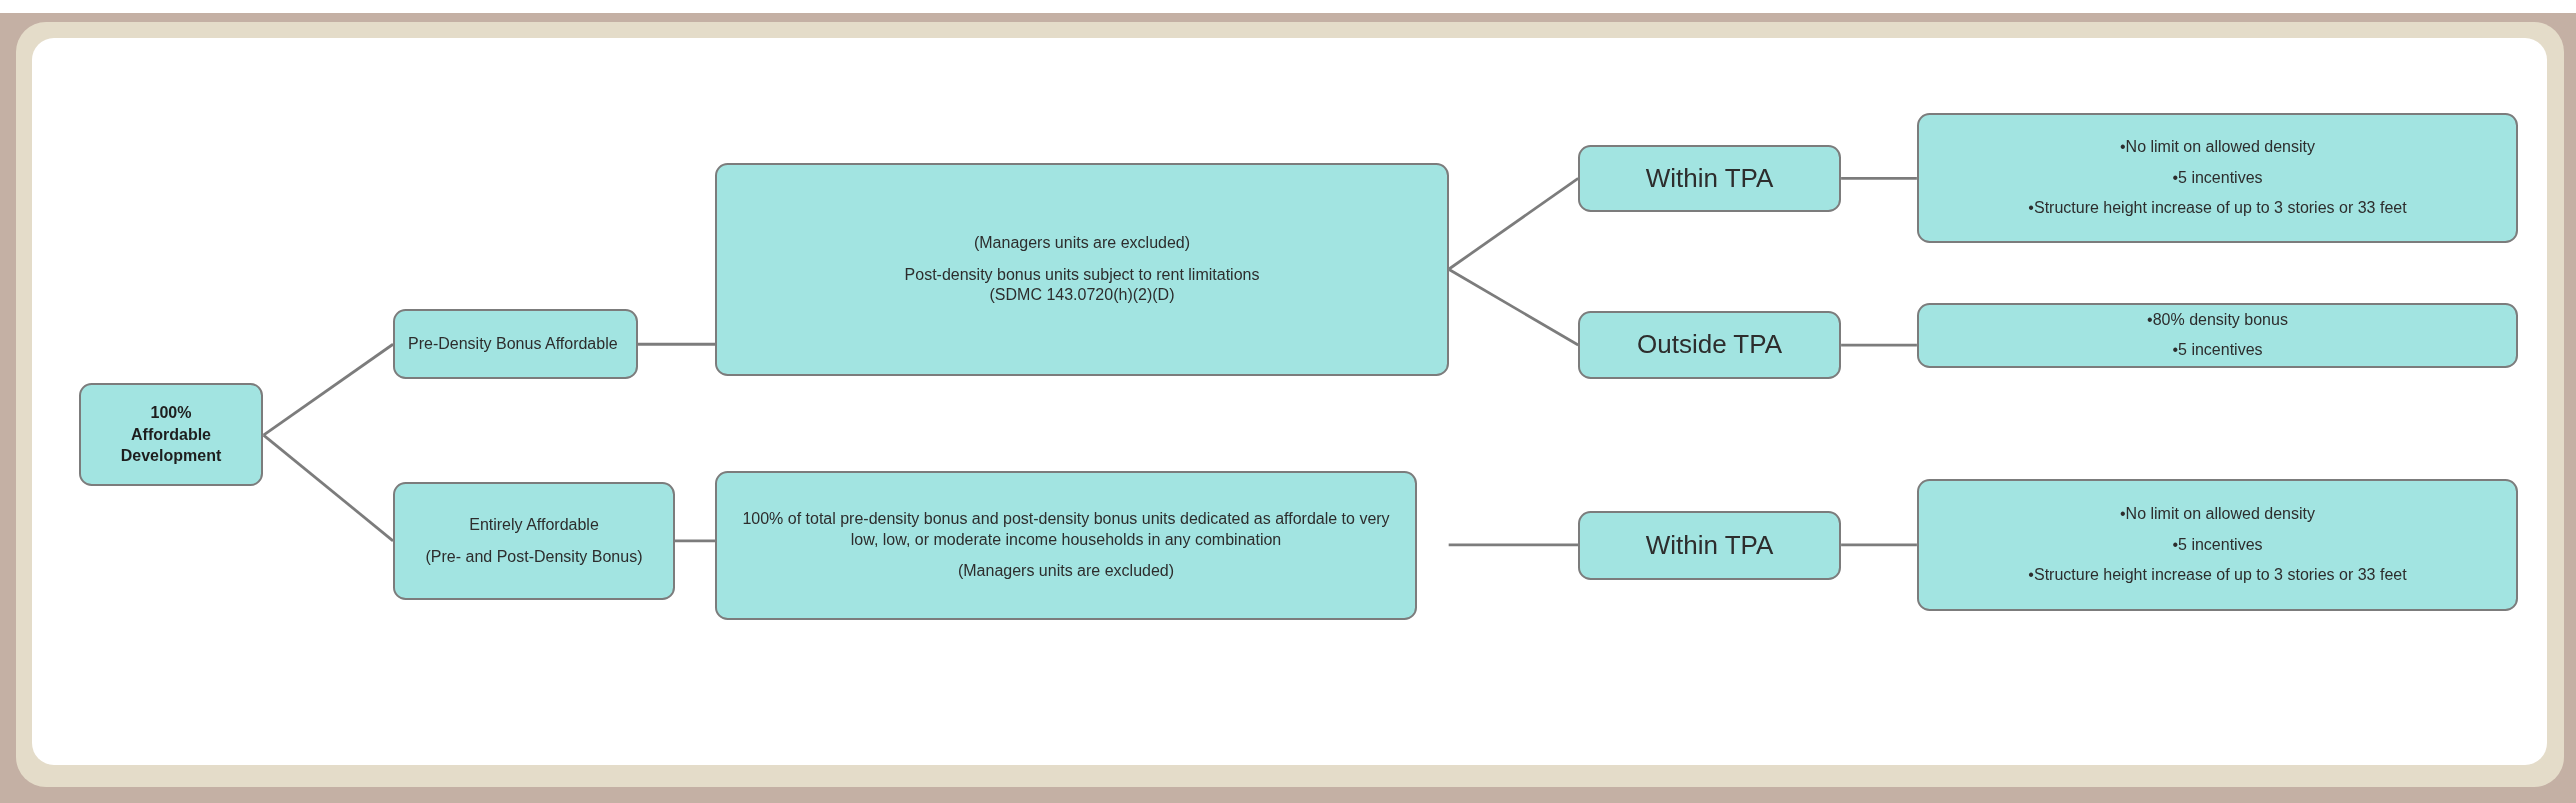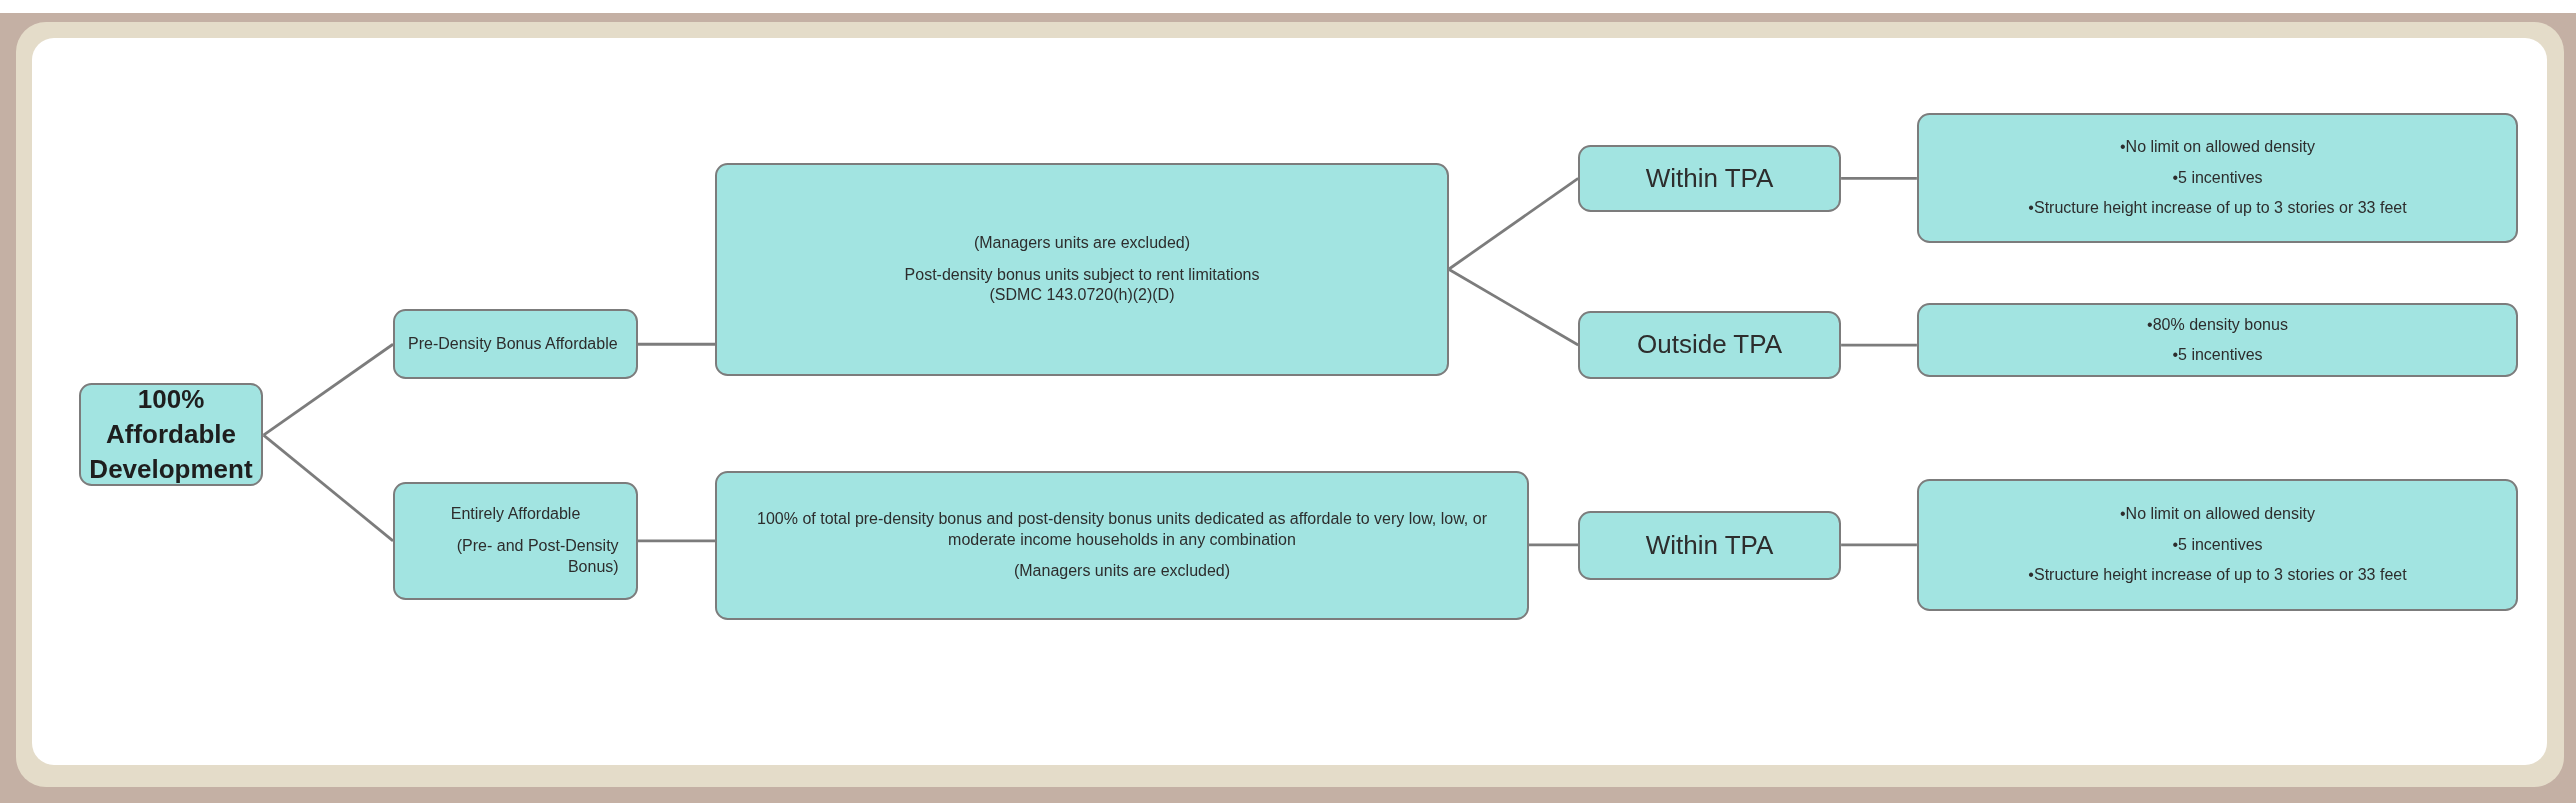--- a/index.html
+++ b/index.html
@@ -56,21 +56,21 @@
     text-align:center;
     color:var(--text);
     font-size:16px;
     line-height:1.3;
     padding:6.3px 17.4px;
   }
   .node .para{margin:5.5px 0;}
   .node .line{margin:0;}
   .node-root{
     font-weight:bold;
-    font-size:26px;
+    font-size:16px;
     line-height:1.35;
     color:var(--root-text);
     padding:3.2px 6.3px;
   }
   .node-label{font-size:26px;}
   .outcome .line{margin:4.7px 0;}
 </style>
 </head>
 <body>
 
@@ -95,34 +95,34 @@
   <div class="node node-root" style="left:79px;top:383px;width:184px;height:103px;">
     <div class="line">100%</div>
     <div class="line">Affordable</div>
     <div class="line">Development</div>
   </div>
 
   <div class="node" style="left:393px;top:309px;width:245px;height:70px;padding-left:12px;">
     <div class="para">Pre-Density Bonus Affordable</div>
   </div>
 
-  <div class="node" style="left:393px;top:482px;width:245px;height:118px;text-align:right;">
+  <div class="node" style="left:393px;top:482px;width:282px;height:118px;">
     <div class="para">Entirely Affordable</div>
     <div class="para">(Pre- and Post-Density Bonus)</div>
   </div>
 
   <div class="node" style="left:715px;top:163px;width:734px;height:213px;">
     <div class="para">(Managers units are excluded)</div>
     <div class="para">
       <div class="line">Post-density bonus units subject to rent limitations</div>
       <div class="line">(SDMC 143.0720(h)(2)(D)</div>
     </div>
   </div>
 
-  <div class="node" style="left:715px;top:471px;width:814px;height:149px;">
+  <div class="node" style="left:715px;top:471px;width:702px;height:149px;">
     <div class="para">100% of total pre-density bonus and post-density bonus units dedicated as affordale to very low, low, or moderate income households in any combination</div>
     <div class="para">(Managers units are excluded)</div>
   </div>
 
   <div class="node node-label" style="left:1578px;top:145px;width:263px;height:67px;">
     <div class="para">Within TPA</div>
   </div>
 
   <div class="node node-label" style="left:1578px;top:311px;width:263px;height:68px;">
     <div class="para">Outside TPA</div>
@@ -131,21 +131,21 @@
   <div class="node node-label" style="left:1578px;top:511px;width:263px;height:69px;">
     <div class="para">Within TPA</div>
   </div>
 
   <div class="node outcome" style="left:1917px;top:113px;width:601px;height:130px;">
     <div class="line">•No limit on allowed density</div>
     <div class="line">•5 incentives</div>
     <div class="line">•Structure height increase of up to 3 stories or 33 feet</div>
   </div>
 
-  <div class="node outcome" style="left:1917px;top:303px;width:601px;height:74px;">
+  <div class="node outcome" style="left:1917px;top:303px;width:601px;height:65px;">
     <div class="line">•80% density bonus</div>
     <div class="line">•5 incentives</div>
   </div>
 
   <div class="node outcome" style="left:1917px;top:479px;width:601px;height:132px;">
     <div class="line">•No limit on allowed density</div>
     <div class="line">•5 incentives</div>
     <div class="line">•Structure height increase of up to 3 stories or 33 feet</div>
   </div>
 </div>

